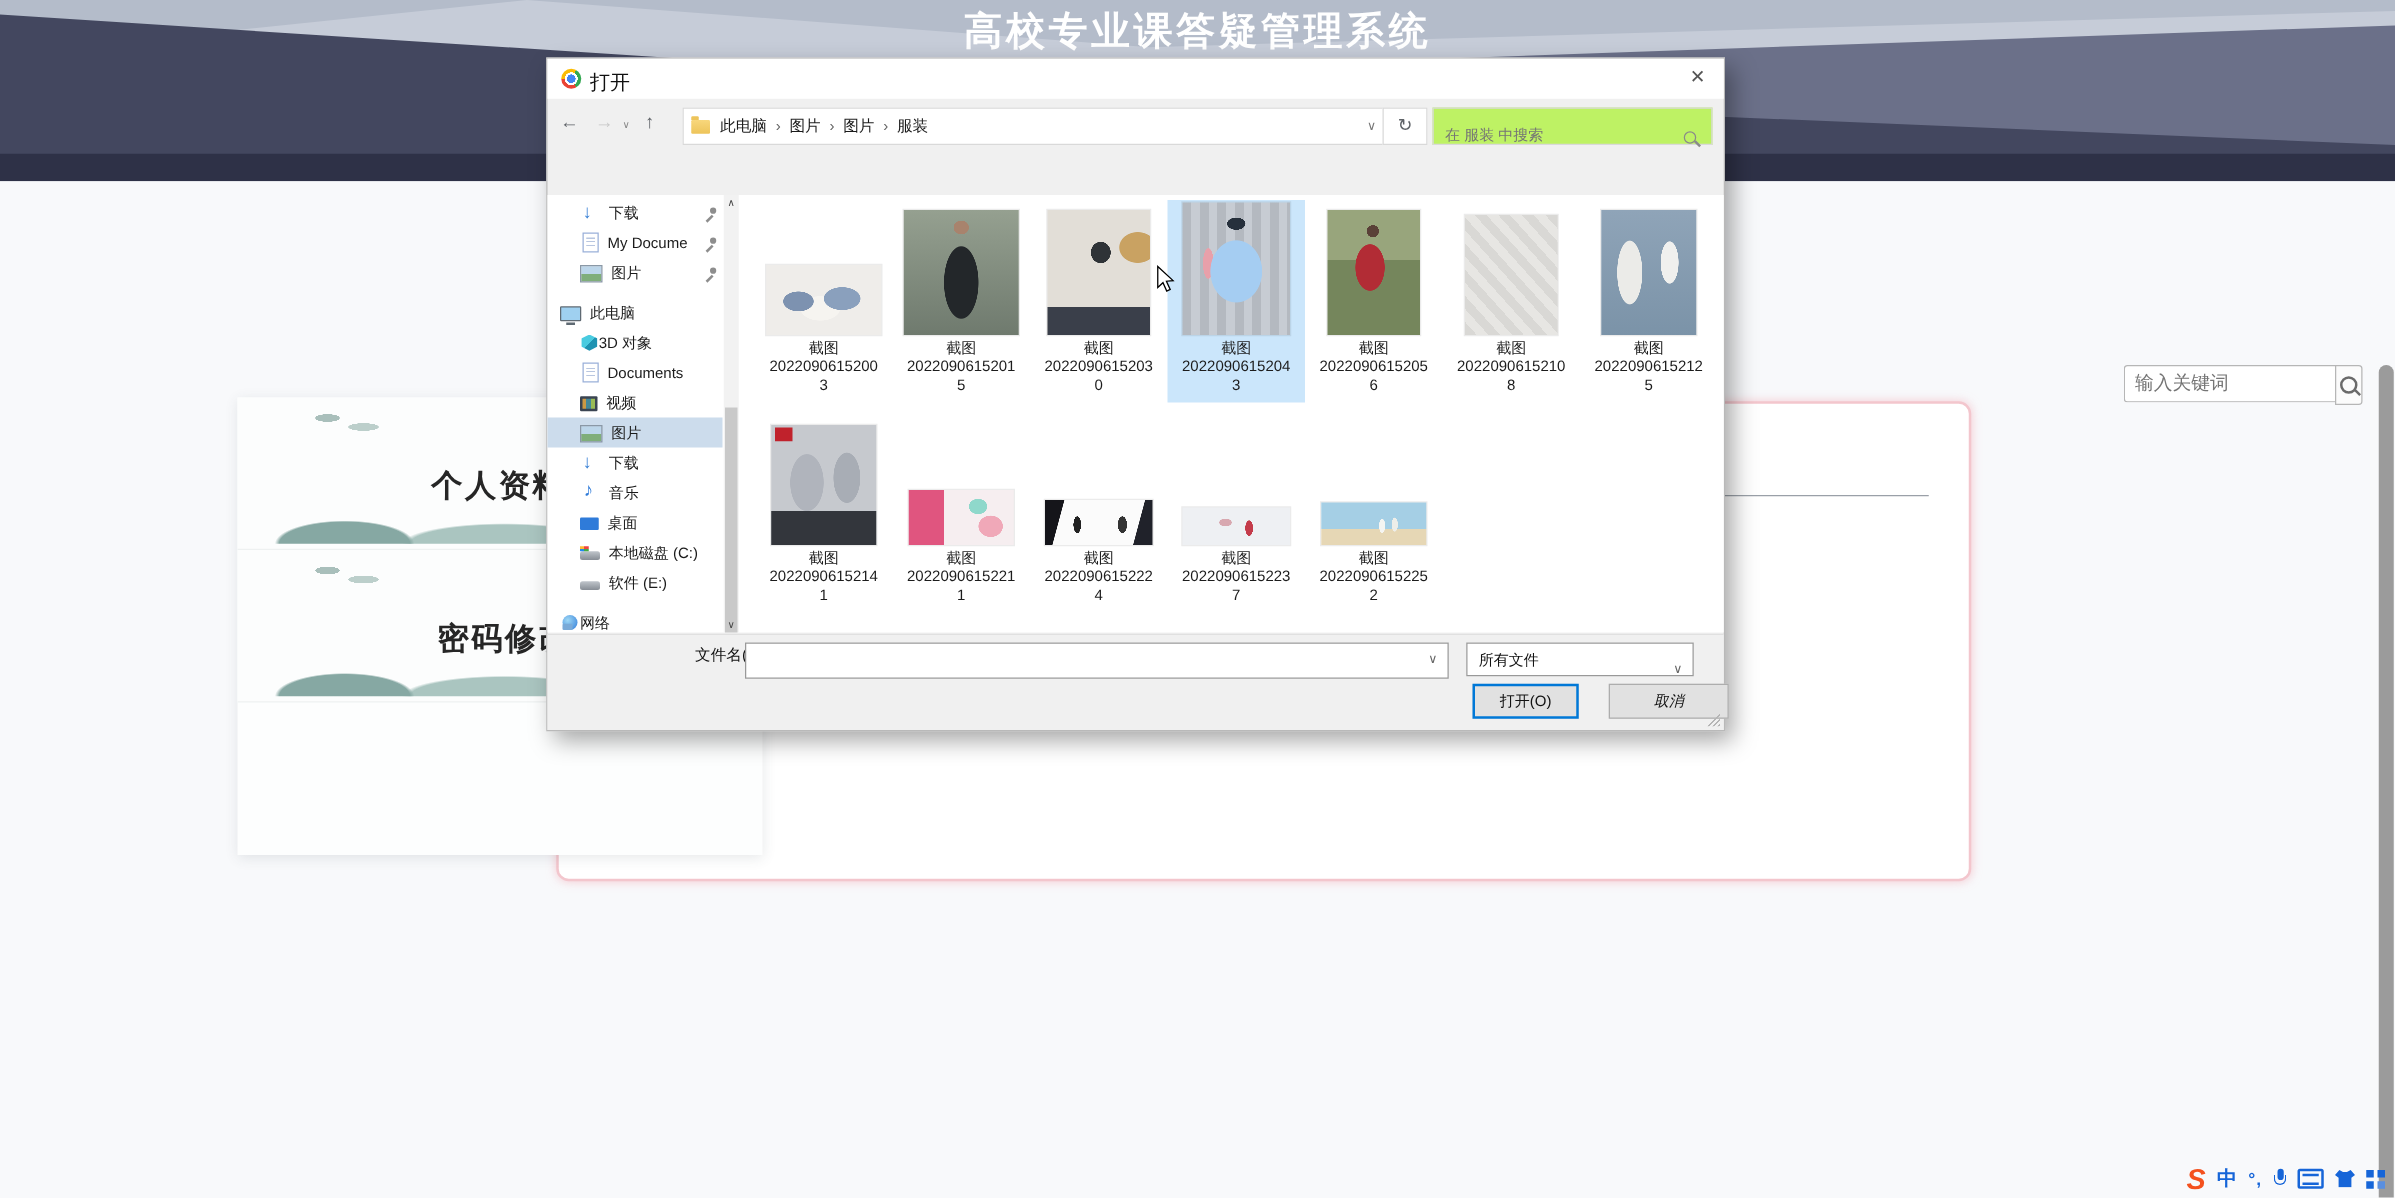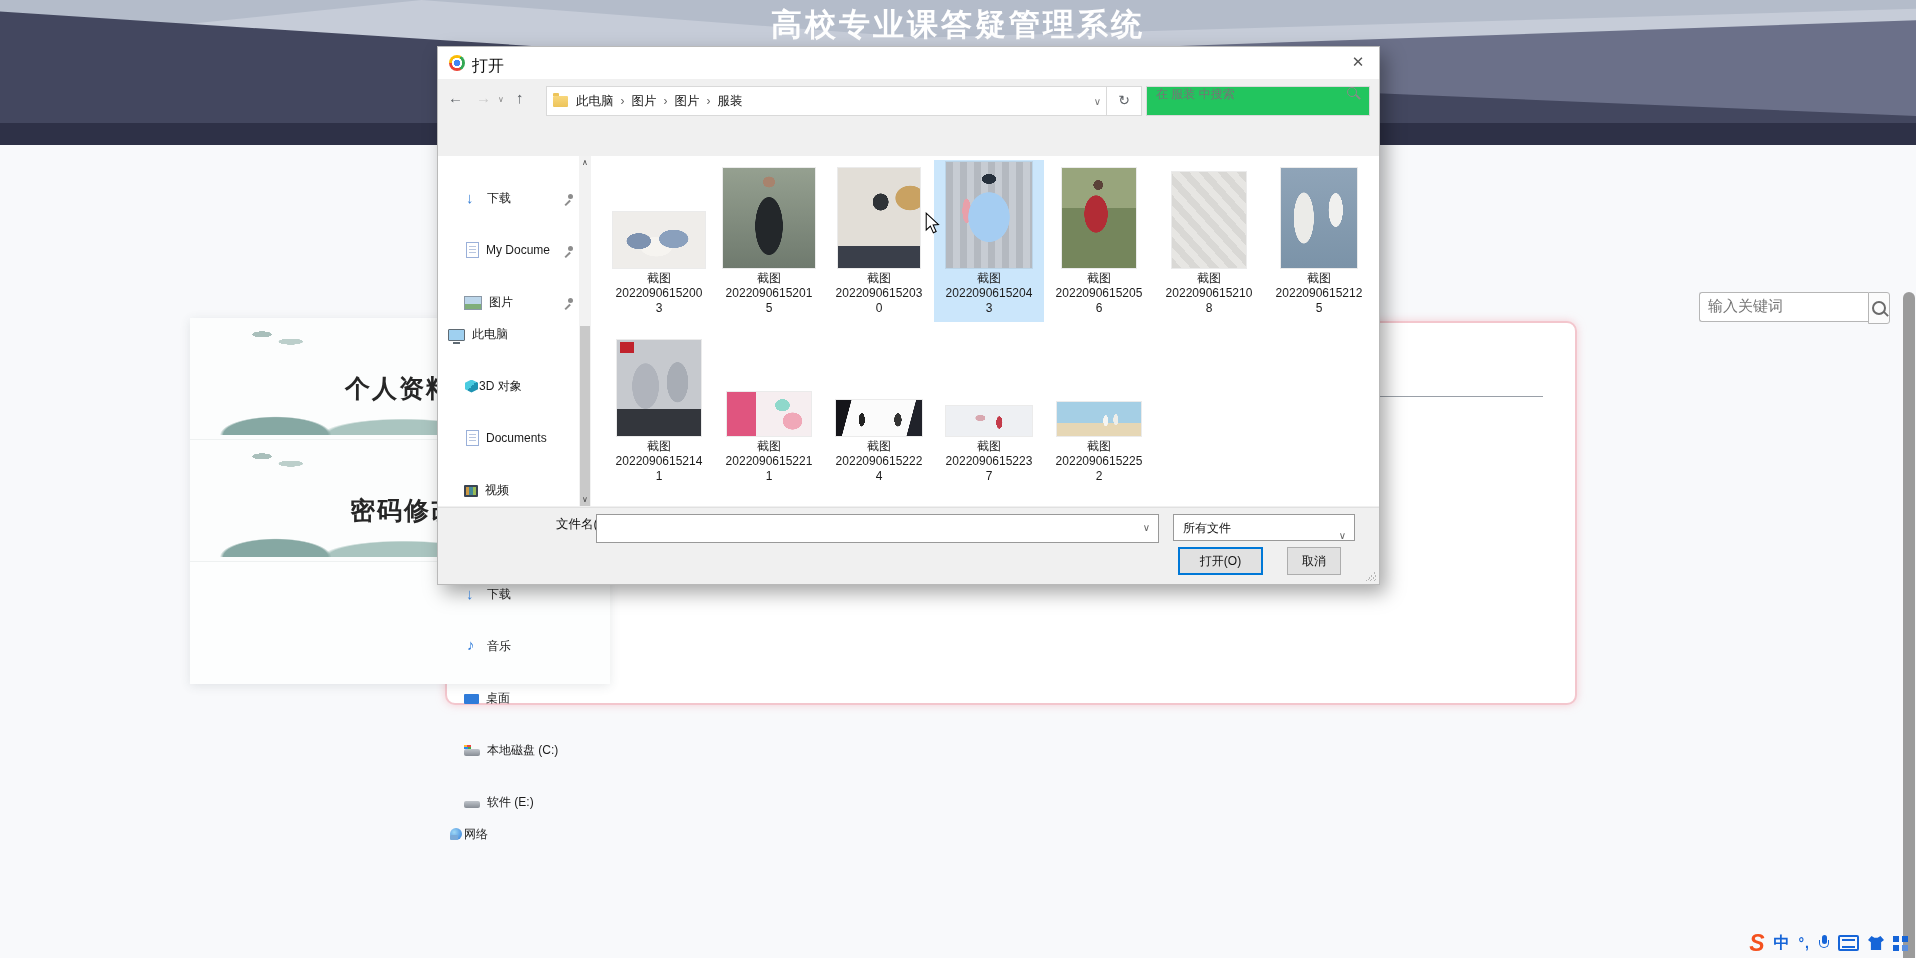--- a/index.html
+++ b/index.html
@@ -63,42 +63,42 @@
   .bc-box{position:absolute;left:108px;top:1px;width:558px;height:28px;background:#fff;border:1px solid #d9d9d9;
       display:flex;align-items:center;padding-left:6px;}
   .folder-ico{position:relative;width:15px;height:11px;background:linear-gradient(#f8d77c,#edc45a);
       border-radius:1px;margin-right:8px;flex:0 0 auto;}
   .folder-ico::before{content:"";position:absolute;left:0;top:-3px;width:6px;height:3px;background:#edc45a;border-radius:1px 1px 0 0;}
   .bc-sep{color:#666;margin:0 7px;font-size:12px;}
   .bc-item{color:#1a1a1a;font-size:12.5px;white-space:nowrap;}
   .bc-caret{margin-left:auto;margin-right:10px;color:#777;font-size:10px;}
   .refresh-box{position:absolute;left:668px;top:1px;width:34px;height:28px;background:#fff;border:1px solid #d9d9d9;
       text-align:center;line-height:27px;color:#5f6368;font-size:14px;}
-  .search-box{position:absolute;left:708px;top:1px;width:222px;height:28px;background:#22c55e;border:1px solid #d9d9d9;
-      display:flex;align-items:flex-start;}
+  .search-box{position:absolute;left:708px;top:1px;width:222px;height:28px;background:#bef264;border:1px solid #d9d9d9;
+      display:flex;align-items:flex-end;}
   .search-box input{border:none;outline:none;flex:1;padding:0 9px;font-size:12px;color:#333;font-family:inherit;background:transparent;}
   .search-box .lens{width:8px;height:8px;border-width:1.5px;margin-right:12px;border-color:#8a8a8a;}
   .search-box .lens::after{background:#8a8a8a;}
   .d-toolbar{position:absolute;left:0;top:76px;right:0;height:32px;background:#fbfbfb;border-bottom:1px solid #e4e4e4;}
   .tb-text{position:absolute;top:8px;font-size:12px;color:#3c5379;}
   .tb-org{left:14px;} .tb-org .caret{font-size:8px;margin-left:5px;vertical-align:1px;}
   .tb-new{left:86px;}
   .view-ico{position:absolute;top:8px;width:18px;height:14px;border:1px solid #98a0a8;
       background:linear-gradient(180deg,#bcd4e8 0 55%,#86ab80 55% 100%);}
   .v-pic{left:831px;}
   .v-caret{position:absolute;left:854px;top:12px;font-size:8px;color:#222;}
   .v-pane{left:875px;background:#fff;}
   .v-pane::after{content:"";position:absolute;right:0;top:0;bottom:0;width:8px;background:#4ba3e3;}
   .v-help{position:absolute;left:904px;top:6px;width:17px;height:17px;border-radius:50%;background:#1574d4;
       color:#fff;font-size:11px;font-weight:700;text-align:center;line-height:17px;}
   .d-body{position:absolute;left:0;top:109px;right:0;height:350px;background:#fff;}
   
   .side-list{position:absolute;left:0;top:2px;width:140px;}
   .side-item{height:24px;display:flex;align-items:center;font-size:12px;color:#1b1b1b;white-space:nowrap;}
-  .side-item.child{padding-left:26px;margin-top:28px;} .side-item.group{padding-left:10px;margin-top:8px;}
+  .side-item.child{padding-left:26px;} .side-item.group{padding-left:10px;margin-top:8px;}
   .side-item.sel{background:#ccdcec;}
   .s-ico{width:16px;height:16px;margin-right:7px;position:relative;flex:0 0 auto;display:inline-block;}
   .s-label{overflow:hidden;}
   .s-pin{margin-left:auto;margin-right:4px;position:relative;width:10px;height:10px;flex:0 0 auto;}
   .s-pin::before{content:"";position:absolute;right:1px;top:1px;width:5px;height:5px;border-radius:50%;background:#8d8d8d;}
   .s-pin::after{content:"";position:absolute;left:0px;bottom:0px;width:7px;height:1.5px;background:#8d8d8d;transform:rotate(-45deg);}
   .ico-download::before{content:"↓";position:absolute;left:2px;top:-1px;font-size:15px;font-weight:800;color:#3b82d6;}
   .ico-document{border:1px solid #9ab0d9;background:#fff;width:11px;height:14px;margin-left:2px;}
   .ico-document::before{content:"";position:absolute;left:2px;top:3px;width:7px;height:8px;
       background:repeating-linear-gradient(180deg,#b8c6e0 0 1px,rgba(0,0,0,0) 1px 3px);}
@@ -180,22 +180,22 @@
   
   .d-footer{position:absolute;left:0;right:0;top:460px;height:76px;background:#f0f0f0;border-top:1px solid #e0e0e0;}
   .fn-label{position:absolute;left:118px;top:8px;font-size:12.5px;color:#111;}
   .fn-input{position:absolute;left:158px;top:6px;width:561px;height:27px;background:#fff;border:1px solid #999;}
   .fn-input input{position:absolute;inset:0;border:none;outline:none;padding:0 22px 0 8px;font-size:12px;font-family:inherit;background:transparent;}
   .combo-caret{position:absolute;right:8px;top:7px;font-size:10px;color:#666;}
   .ft-combo{position:absolute;left:735px;top:6px;width:182px;height:27px;background:#fff;border:1px solid #999;
       line-height:27px;padding-left:9px;font-size:12px;color:#111;box-sizing:border-box;}
   .btn-open{position:absolute;left:740px;top:39px;width:85px;height:28px;background:#e1e1e1;border:2px solid #0078d7;
       font-size:12px;font-family:inherit;color:#111;}
-  .btn-cancel{position:absolute;left:849px;top:39px;width:54px;height:28px;background:#e1e1e1;border:1px solid #adadad;
-      font-size:12px;font-family:inherit;color:#111;}
+  .btn-cancel{position:absolute;left:849px;top:39px;width:96px;height:28px;background:#e1e1e1;border:1px solid #adadad;
+      font-size:12px;font-family:inherit;color:#111;font-style:italic;}
   .grip{position:absolute;right:3px;bottom:3px;width:10px;height:10px;
       background:linear-gradient(135deg,rgba(0,0,0,0) 0 50%,#b5b5b5 50% 55%,rgba(0,0,0,0) 55% 70%,#b5b5b5 70% 75%,rgba(0,0,0,0) 75% 90%,#b5b5b5 90% 95%,rgba(0,0,0,0) 95%);}
   
   .cursor{position:absolute;left:922px;top:212px;z-index:30;}
   
   .ime{position:absolute;right:8px;bottom:2px;height:26px;display:flex;align-items:center;gap:9px;z-index:20;}
   .ime .logo{font-size:23px;font-weight:900;color:#f4511e;font-style:italic;line-height:24px;}
   .ime .zh{font-size:16px;font-weight:800;color:#1665d8;}
   .ime .punct{font-size:14px;font-weight:800;color:#1665d8;letter-spacing:1px;}
   .mic{position:relative;width:10px;height:16px;}

